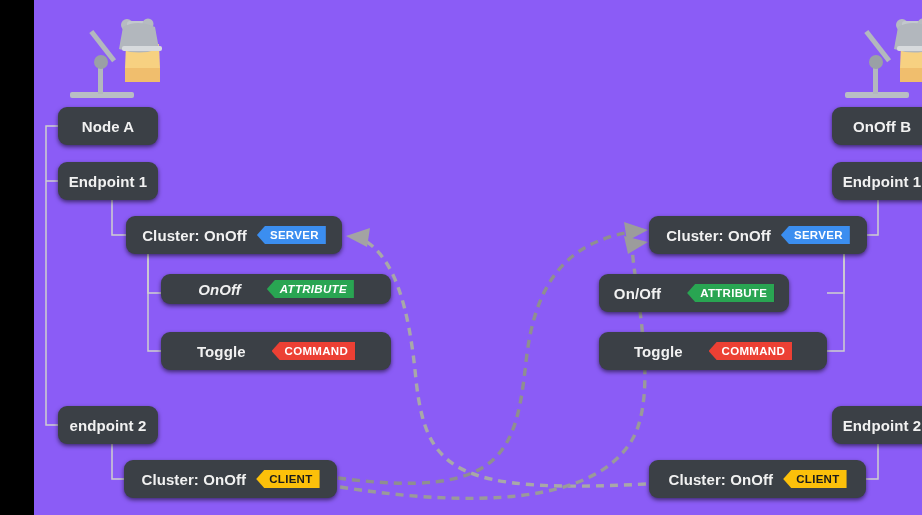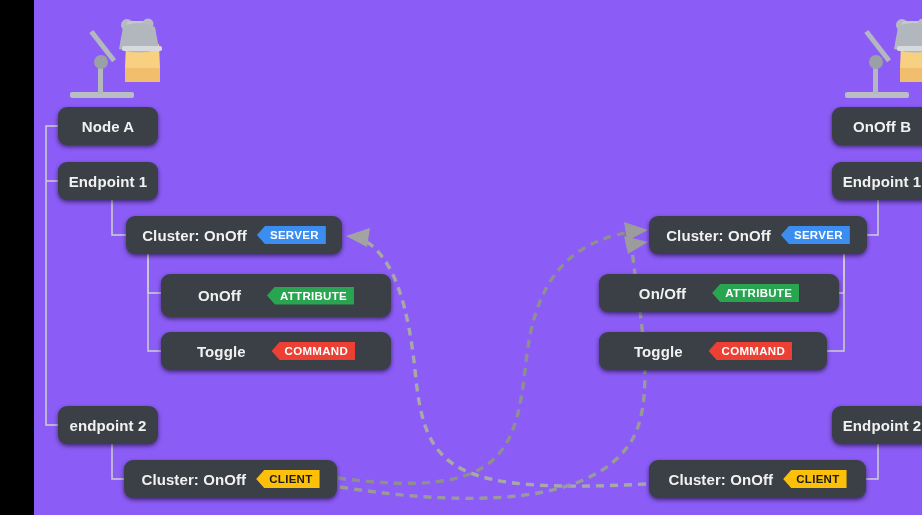--- a/index.html
+++ b/index.html
@@ -170,21 +170,21 @@
 
   <div class="node-box simple-box" style="left:24px; top:162px; width:100px; height:38px;">
     <span class="node-label">Endpoint 1</span>
   </div>
 
   <div class="node-box cluster-box" style="left:92px; top:216px; width:216px; height:38px;">
     <span class="node-label">Cluster: OnOff</span>
     <span class="badge badge-server">SERVER</span>
   </div>
 
-  <div class="node-box leaf-box" style="left:127px; top:274px; width:230px; height:43px;">
+  <div class="node-box leaf-box" style="left:127px; top:274px; width:230px; height:30px;font-style:italic;">
     <span class="node-label">OnOff</span>
     <span class="badge badge-attribute">ATTRIBUTE</span>
   </div>
 
   <div class="node-box leaf-box" style="left:127px; top:332px; width:230px; height:38px;">
     <span class="node-label">Toggle</span>
     <span class="badge badge-command">COMMAND</span>
   </div>
 
   <div class="node-box simple-box" style="left:24px; top:406px; width:100px; height:38px;">
@@ -202,21 +202,21 @@
 
   <div class="node-box simple-box" style="left:798px; top:162px; width:100px; height:38px;">
     <span class="node-label">Endpoint 1</span>
   </div>
 
   <div class="node-box cluster-box" style="left:615px; top:216px; width:218px; height:38px;">
     <span class="node-label">Cluster: OnOff</span>
     <span class="badge badge-server">SERVER</span>
   </div>
 
-  <div class="node-box leaf-box" style="left:565px; top:274px; width:240px; height:38px;">
+  <div class="node-box leaf-box" style="left:565px; top:274px; width:190px; height:38px;">
     <span class="node-label">On/Off</span>
     <span class="badge badge-attribute">ATTRIBUTE</span>
   </div>
 
   <div class="node-box leaf-box" style="left:565px; top:332px; width:228px; height:38px;">
     <span class="node-label">Toggle</span>
     <span class="badge badge-command">COMMAND</span>
   </div>
 
   <div class="node-box simple-box" style="left:798px; top:406px; width:100px; height:38px;">

